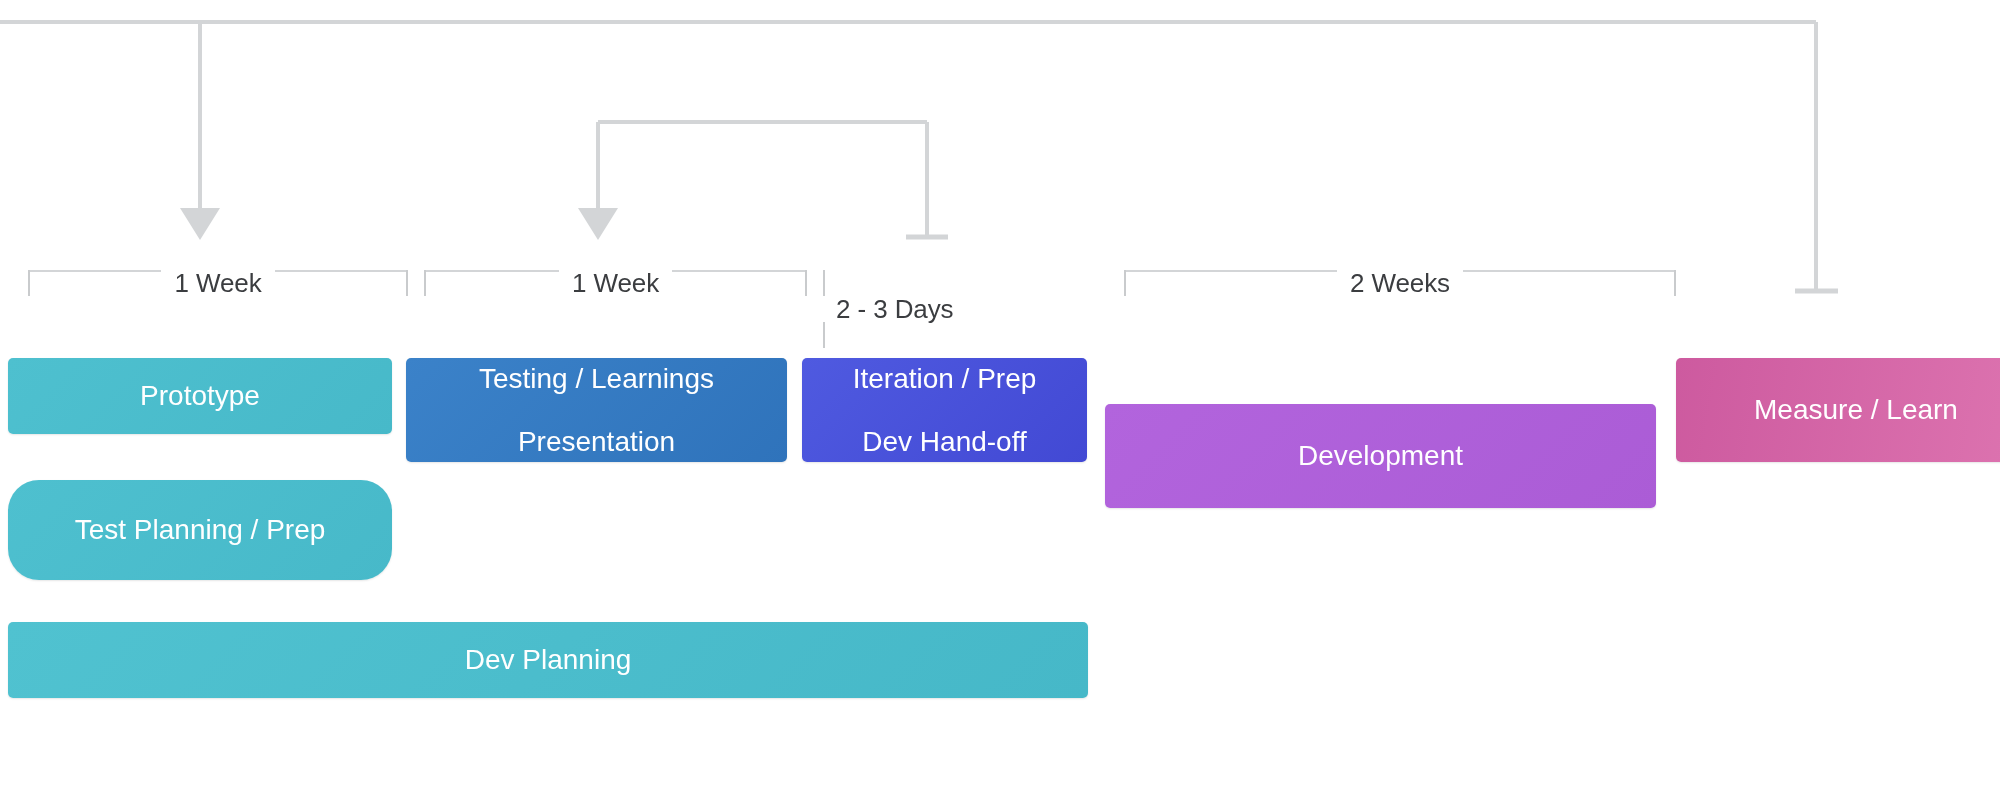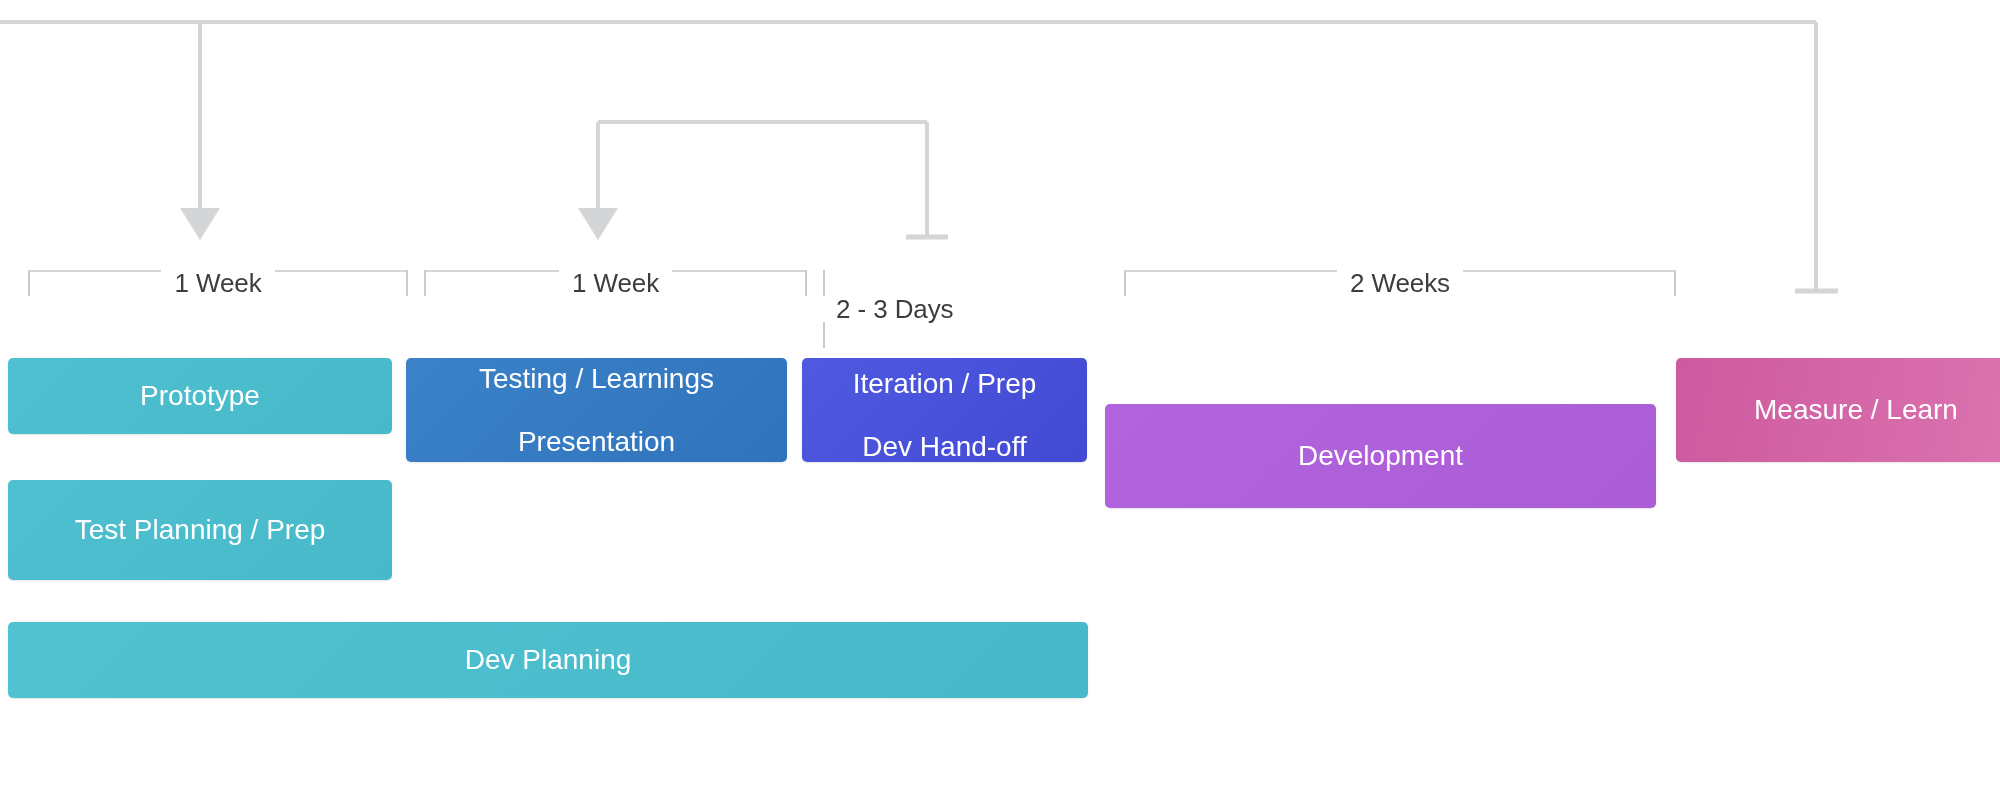--- a/index.html
+++ b/index.html
@@ -153,39 +153,39 @@
 
   <div class="bar" style="left:406px; top:358px; width:381px; height:104px;
               background:linear-gradient(135deg,#3b82c9 0%,#2f73bb 100%);">
     <span>
       <span>Testing / Learnings</span><br>
       <span>Presentation</span>
     </span>
   </div>
 
   <div class="bar" style="left:802px; top:358px; width:285px; height:104px;
-              background:linear-gradient(135deg,#4f5ae0 0%,#4249d4 100%);align-items:flex-end;">
+              background:linear-gradient(135deg,#4f5ae0 0%,#4249d4 100%);">
     <span>
       <span>Iteration / Prep</span><br>
       <span>Dev Hand-off</span>
     </span>
   </div>
 
   <div class="bar" style="left:1105px; top:358px; width:551px; height:104px;
               background:linear-gradient(135deg,#b264dd 0%,#ab5cd6 100%);margin-top:46px;">
     <span>Development</span>
   </div>
 
   <div class="bar" style="left:1676px; top:358px; width:360px; height:104px;
               background:linear-gradient(100deg,#cd5a9f 0%,#dd74b0 100%);">
     <span>Measure / Learn</span>
   </div>
 
   <div class="bar" style="left:8px; top:480px; width:384px; height:100px;
-              background:linear-gradient(135deg,#4ec0cf 0%,#47b9c9 100%);">
+              background:linear-gradient(135deg,#4ec0cf 0%,#47b9c9 100%);border-radius:31px;">
     <span>Test Planning / Prep</span>
   </div>
 
   <div class="bar" style="left:8px; top:622px; width:1080px; height:76px;
               background:linear-gradient(135deg,#50c2d0 0%,#46b8c8 100%);">
     <span>Dev Planning</span>
   </div>
 
 </div>
 

